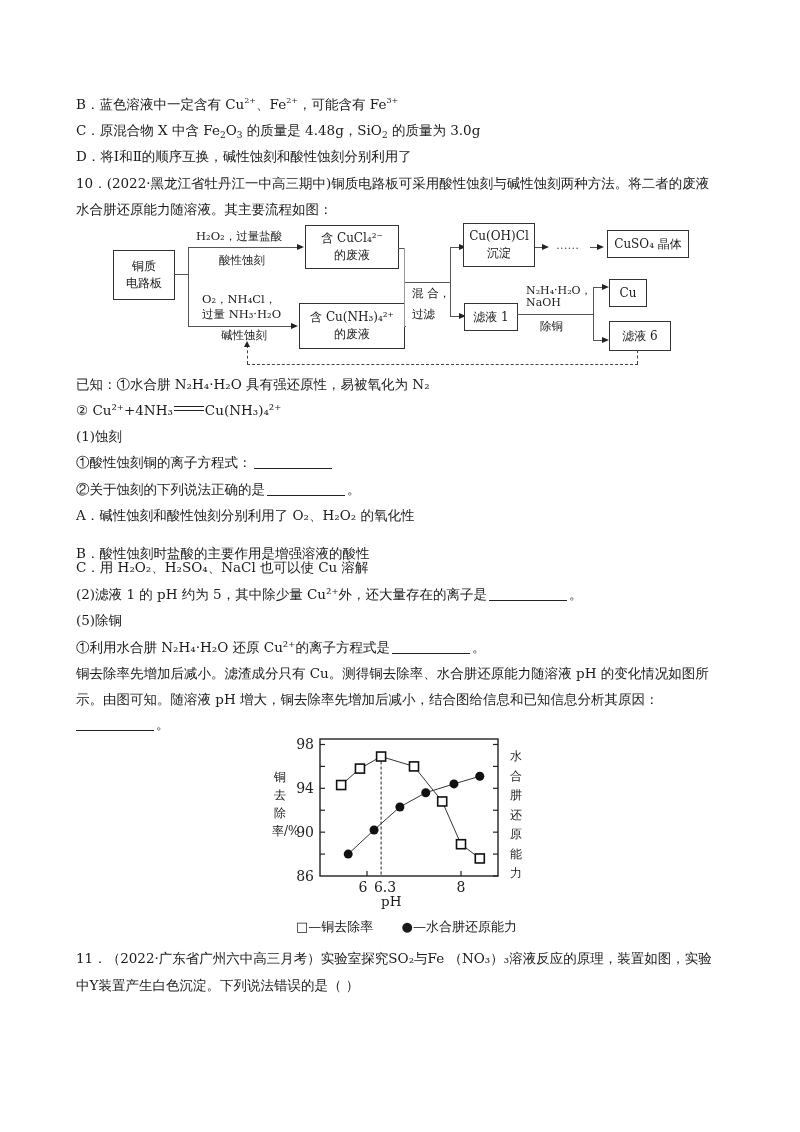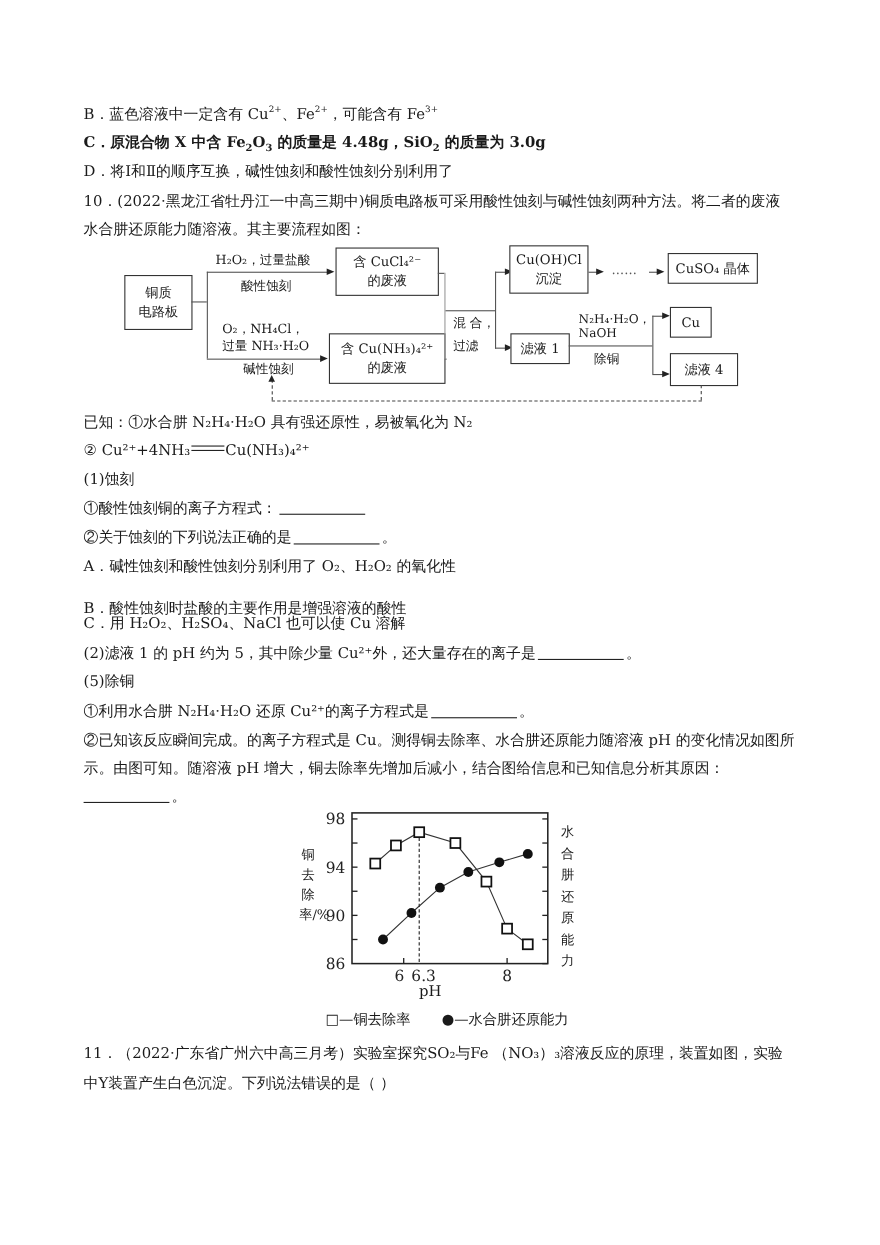--- a/index.html
+++ b/index.html
@@ -15,21 +15,21 @@
   .hl { position:absolute; height:1.2px; background:#555; }
   .vl { position:absolute; width:1.2px; background:#555; }
   .arrow { position:absolute; width:0; height:0; border-top:3.5px solid transparent; border-bottom:3.5px solid transparent; border-left:7px solid #222; }
   .ylab { position:absolute; font-size:12px; line-height:18px; width:16px; text-align:center; }
   .tick-text { position:absolute; font-size:13.5px; }
 </style>
 </head>
 <body>
 
 <div class="line" style="top: 94px;">B．蓝色溶液中一定含有 Cu<sup>2+</sup>、Fe<sup>2+</sup>，可能含有 Fe<sup>3+</sup></div>
-<div class="line" style="top: 120px; font-weight: bold;">C．原混合物 X 中含 Fe<sub>2</sub>O<sub>3</sub> 的质量是 4.48g，SiO<sub>2</sub> 的质量为 3.0g</div>
+<div class="line" style="top: 120px;">C．原混合物 X 中含 Fe<sub>2</sub>O<sub>3</sub> 的质量是 4.48g，SiO<sub>2</sub> 的质量为 3.0g</div>
 
 <div class="line" style="top:146px;top:147px;display:block;top:146px">D．将Ⅰ和Ⅱ的顺序互换，碱性蚀刻和酸性蚀刻分别利用了</div>
 
 <div class="line" style="top:173px">10．(2022·黑龙江省牡丹江一中高三期中)铜质电路板可采用酸性蚀刻与碱性蚀刻两种方法。将二者的废液</div>
 <div class="line" style="top:199px">水合肼还原能力随溶液。其主要流程如图：</div>
 
 <div>
   <div class="box" style="left:113px;top:250px;width:60px;height:48px">
     <span>铜质</span>
     <span>电路板</span>
@@ -83,21 +83,21 @@
   <div class="hl" style="left:517px;top:314px;width:76px"></div>
   <div class="lbl" style="left:526px;top:285px;font-size:11px;line-height:12px">N₂H₄·H₂O，</div>
   <div class="lbl" style="left:526px;top:297px;font-size:11px;line-height:12px">NaOH</div>
   <div class="lbl" style="left:540px;top:319px">除铜</div>
   <div class="vl" style="left:593px;top:287px;height:53px"></div>
   <div class="hl" style="left:593px;top:287px;width:10px"></div>
   <div class="arrow" style="left:602px;top:284px"></div>
   <div class="hl" style="left:593px;top:340px;width:10px"></div>
   <div class="arrow" style="left:602px;top:337px"></div>
   <div class="box" style="left:609px;top:279px;width:36px;height:26px">Cu</div>
-  <div class="box" style="left:609px;top:321px;width:60px;height:28px">滤液 4</div>
+  <div class="box" style="left:609px;top:321px;width:60px;height:28px">滤液 6</div>
 
   <div style="position:absolute;left:637px;top:350px;height:14px;border-left:1.2px dashed #444"></div>
   <div style="position:absolute;left:247px;top:364px;width:391px;border-top:1.2px dashed #444"></div>
   <div style="position:absolute;left:247px;top:345px;height:19px;border-left:1.2px dashed #444"></div>
   <div style="position:absolute;left:244px;top:341px;width:0;height:0;border-left:3.5px solid transparent;border-right:3.5px solid transparent;border-bottom:6px solid #222"></div>
 </div>
 
 <div class="line" style="top:374px">已知：①水合肼 N₂H₄·H₂O 具有强还原性，易被氧化为 N₂</div>
 <div class="line" style="top:400px">
   <span>② Cu²⁺+4NH₃</span><span style="display:inline-block;width:30px;height:6px;position:relative;vertical-align:3px;margin:0 1px">
@@ -108,21 +108,21 @@
 
 <div class="line" style="top:426px">(1)蚀刻</div>
 <div class="line" style="top:452px"><span>①酸性蚀刻铜的离子方程式：</span><span class="blank"></span></div>
 <div class="line" style="top:479px"><span>②关于蚀刻的下列说法正确的是</span><span class="blank"></span><span>。</span></div>
 <div class="line" style="top:505px">A．碱性蚀刻和酸性蚀刻分别利用了 O₂、H₂O₂ 的氧化性</div>
 <div class="line" style="top:543px">B．酸性蚀刻时盐酸的主要作用是增强溶液的酸性</div>
 <div class="line" style="top:557px">C．用 H₂O₂、H₂SO₄、NaCl 也可以使 Cu 溶解</div>
 <div class="line" style="top:584px"><span>(2)滤液 1 的 pH 约为 5，其中除少量 Cu²⁺外，还大量存在的离子是</span><span class="blank"></span><span>。</span></div>
 <div class="line" style="top:610px">(5)除铜</div>
 <div class="line" style="top:637px"><span>①利用水合肼 N₂H₄·H₂O 还原 Cu²⁺的离子方程式是</span><span class="blank"></span><span>。</span></div>
-<div class="line" style="top:663px">②已知该反应瞬间完成。的离子方程式是 Cu。测得铜去除率、水合肼还原能力随溶液 pH 的变化情况如图所</div>
+<div class="line" style="top:663px">铜去除率先增加后减小。滤渣成分只有 Cu。测得铜去除率、水合肼还原能力随溶液 pH 的变化情况如图所</div>
 <div class="line" style="top:689px">示。由图可知。随溶液 pH 增大，铜去除率先增加后减小，结合图给信息和已知信息分析其原因：</div>
 <div class="line" style="top:714px"><span class="blank" style="margin-left:0"></span><span>。</span></div>
 
 <div>
   <svg style="position:absolute;left:0;top:0" width="800" height="1132">
     <g id="chart-g">
         <rect x="320" y="739" width="178" height="137" fill="none" stroke="#222" stroke-width="1.4"></rect>
         <line x1="493" y1="876" x2="498" y2="876" stroke="#222" stroke-width="1.2"></line>
         <line x1="320" y1="854.08" x2="325" y2="854.08" stroke="#222" stroke-width="1.2"></line>
         <line x1="493" y1="854.08" x2="498" y2="854.08" stroke="#222" stroke-width="1.2"></line>

